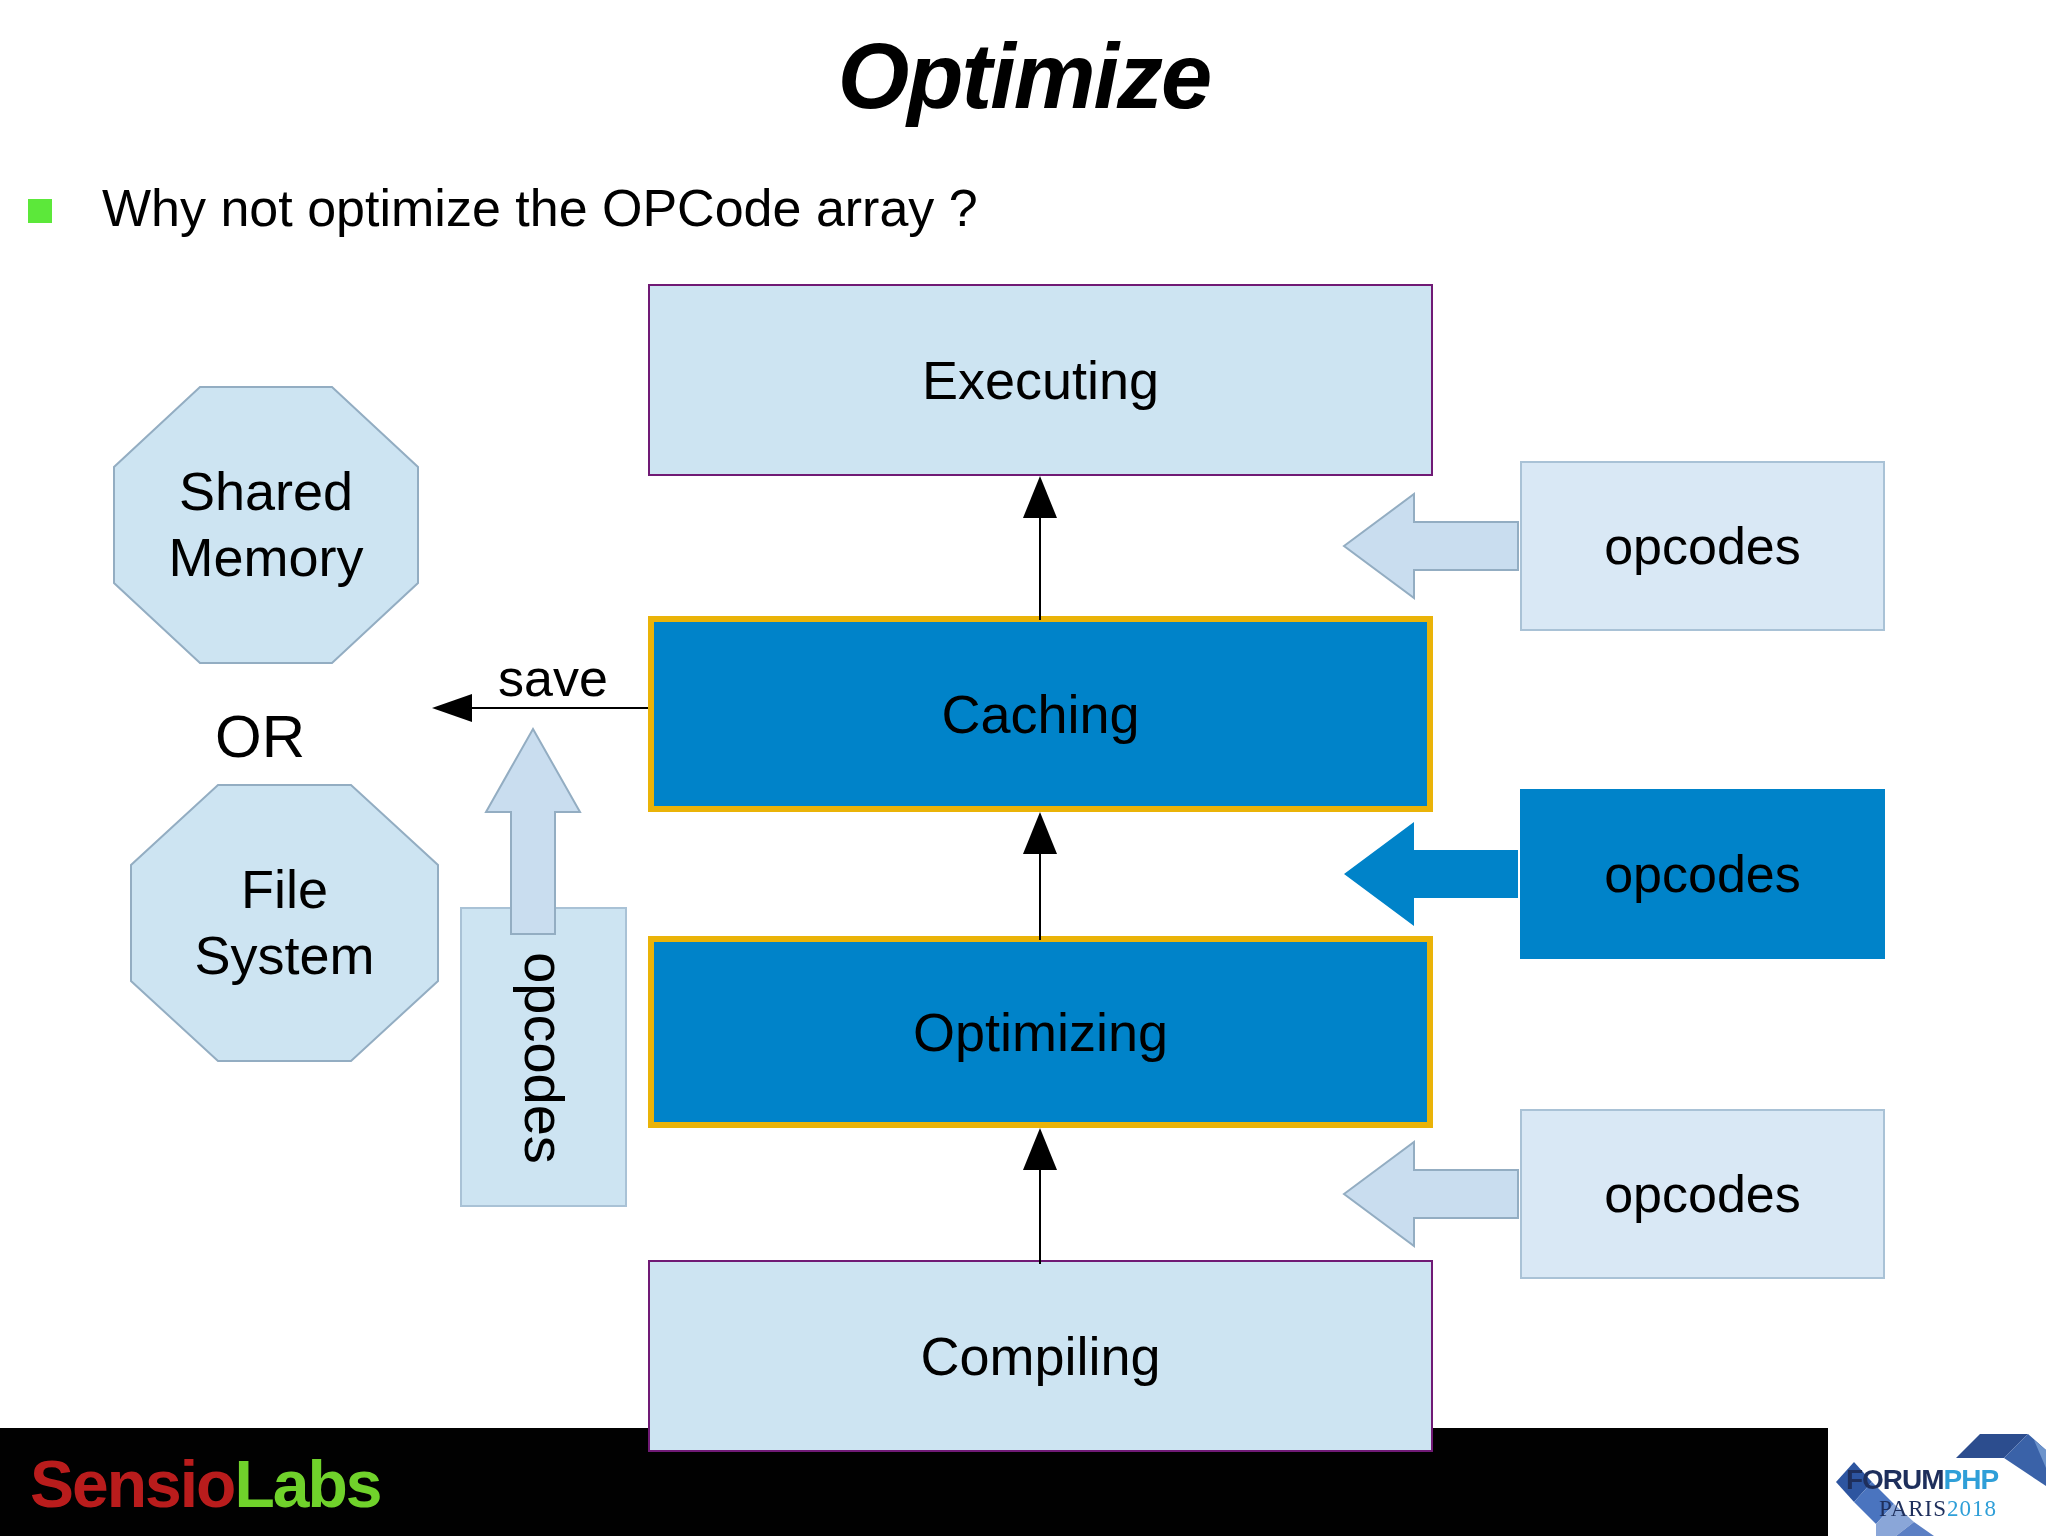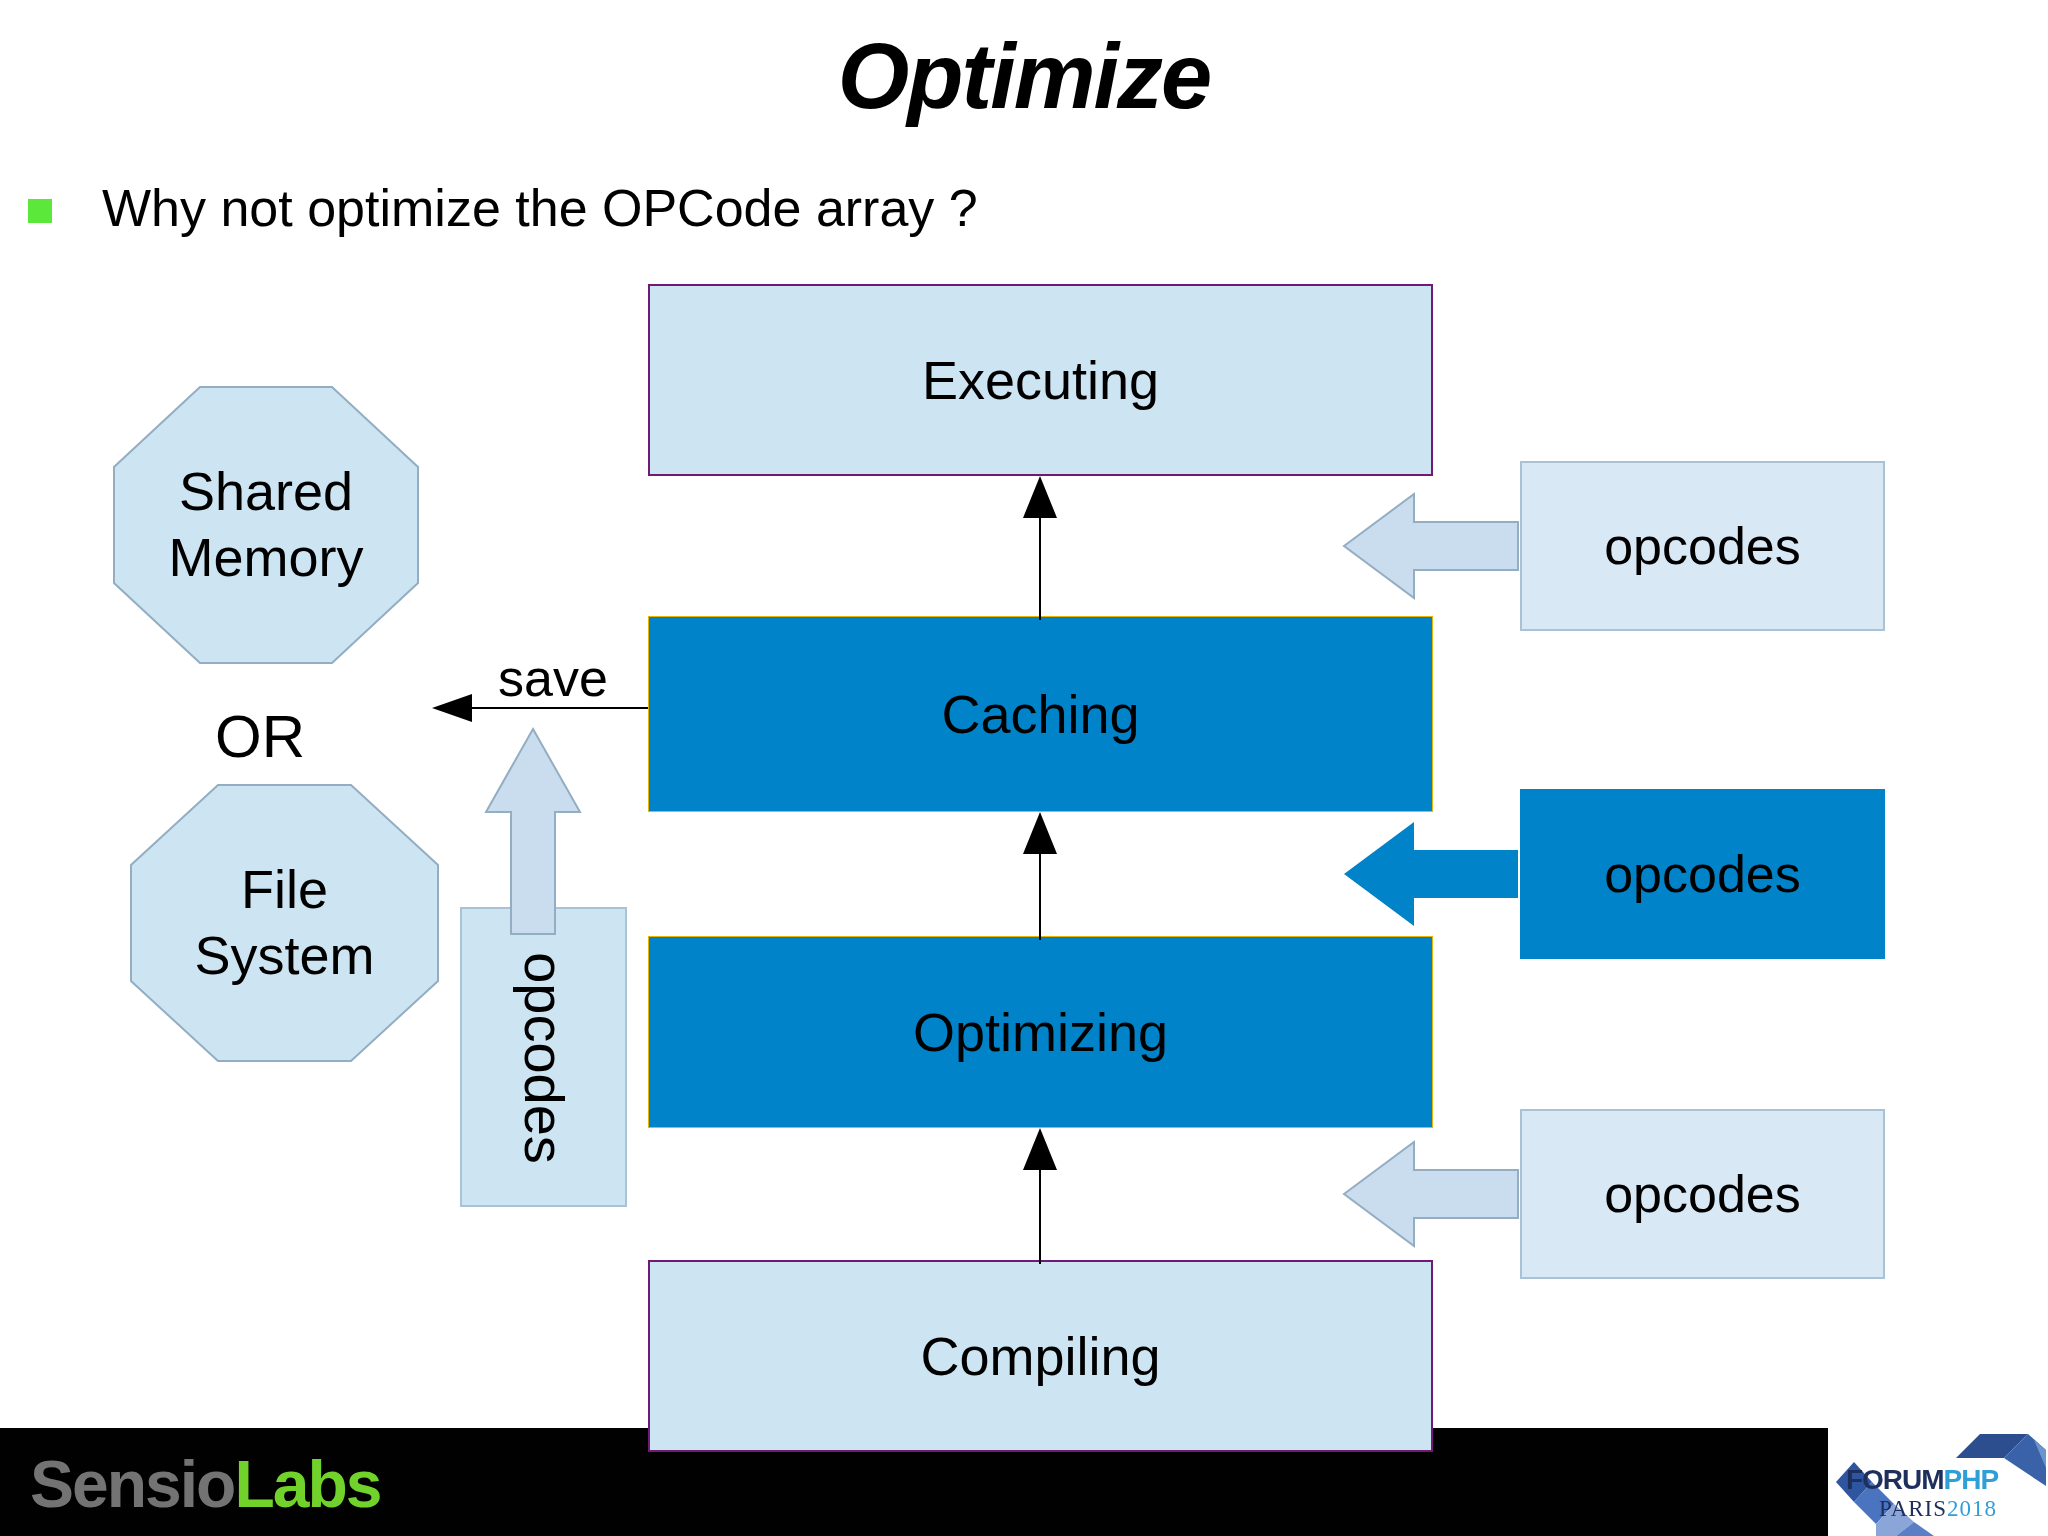--- a/index.html
+++ b/index.html
@@ -10,21 +10,21 @@
   .abs{position:absolute;}
   
   #title{left:0;top:24px;width:2048px;text-align:center;
          font-size:92px;font-weight:700;font-style:italic;letter-spacing:-2px;}
   #bullet-marker{left:28px;top:199px;width:24px;height:24px;background:#5ce83a;}
   #bullet-text{left:102px;top:178px;font-size:52px;}
   
   .stage{left:648px;width:785px;display:flex;align-items:center;justify-content:center;
          font-size:54px;z-index:2;box-sizing:border-box;}
   .stage.light{background:#cde4f2;border:2px solid #701a75;}
-  .stage.dark{background:#0083c9;border:1px solid #eab308;}
+  .stage.dark{background:#0083c9;border:6px solid #eab308;}
   
   .input-box{left:1520px;width:365px;height:170px;display:flex;align-items:center;justify-content:center;
              font-size:52px;z-index:2;box-sizing:border-box;}
   .input-box.light{background:#d9e8f5;border:2px solid #a9c2d6;}
   .input-box.dark{background:#0083c9;}
   
   .octagon{z-index:2;}
   .octagon .labelwrap{position:absolute;left:0;top:0;width:100%;height:100%;
       display:flex;flex-direction:column;align-items:center;justify-content:center;
       font-size:54px;line-height:1.22;text-align:center;}
@@ -33,21 +33,21 @@
   
   #opcodes-rect{left:460px;top:907px;width:167px;height:300px;background:#cde4f2;
                 border:2px solid #a9c2d6;box-sizing:border-box;z-index:2;}
   #opcodes-vertical{position:absolute;left:-68px;top:119px;width:300px;height:60px;
                 line-height:60px;text-align:center;font-size:56px;transform:rotate(90deg);}
   svg{display:block;}
   .icon{z-index:3;}
   
   #footer-bar{left:0;top:1428px;width:1828px;height:108px;background:#010101;z-index:1;}
   #sensiolabs-logo{left:30px;top:1446px;font-size:66px;font-weight:700;letter-spacing:-2px;z-index:4;}
-  #sensiolabs-logo .sensio{color:#737373;}
+  #sensiolabs-logo .sensio{color:#b91c1c;}
   #sensiolabs-logo .labs{color:#70d22b;}
   #forumphp-logo{left:1828px;top:1420px;width:220px;height:116px;background:#ffffff;z-index:4;}
   #forumphp-text1{position:absolute;left:0;top:44px;width:188px;text-align:center;
                   font-size:28px;font-weight:700;letter-spacing:-1px;}
   #forumphp-text1 .forum{color:#1e2f5c;}
   #forumphp-text1 .php{color:#2f9fd8;}
   #forumphp-text2{position:absolute;left:0;top:76px;width:220px;text-align:center;
                   font-family:"Liberation Serif",serif;font-size:23px;letter-spacing:1px;}
   #forumphp-text2 .paris{color:#1e2f5c;text-align:right;}
   #forumphp-text2 .year{color:#2f9fd8;}

